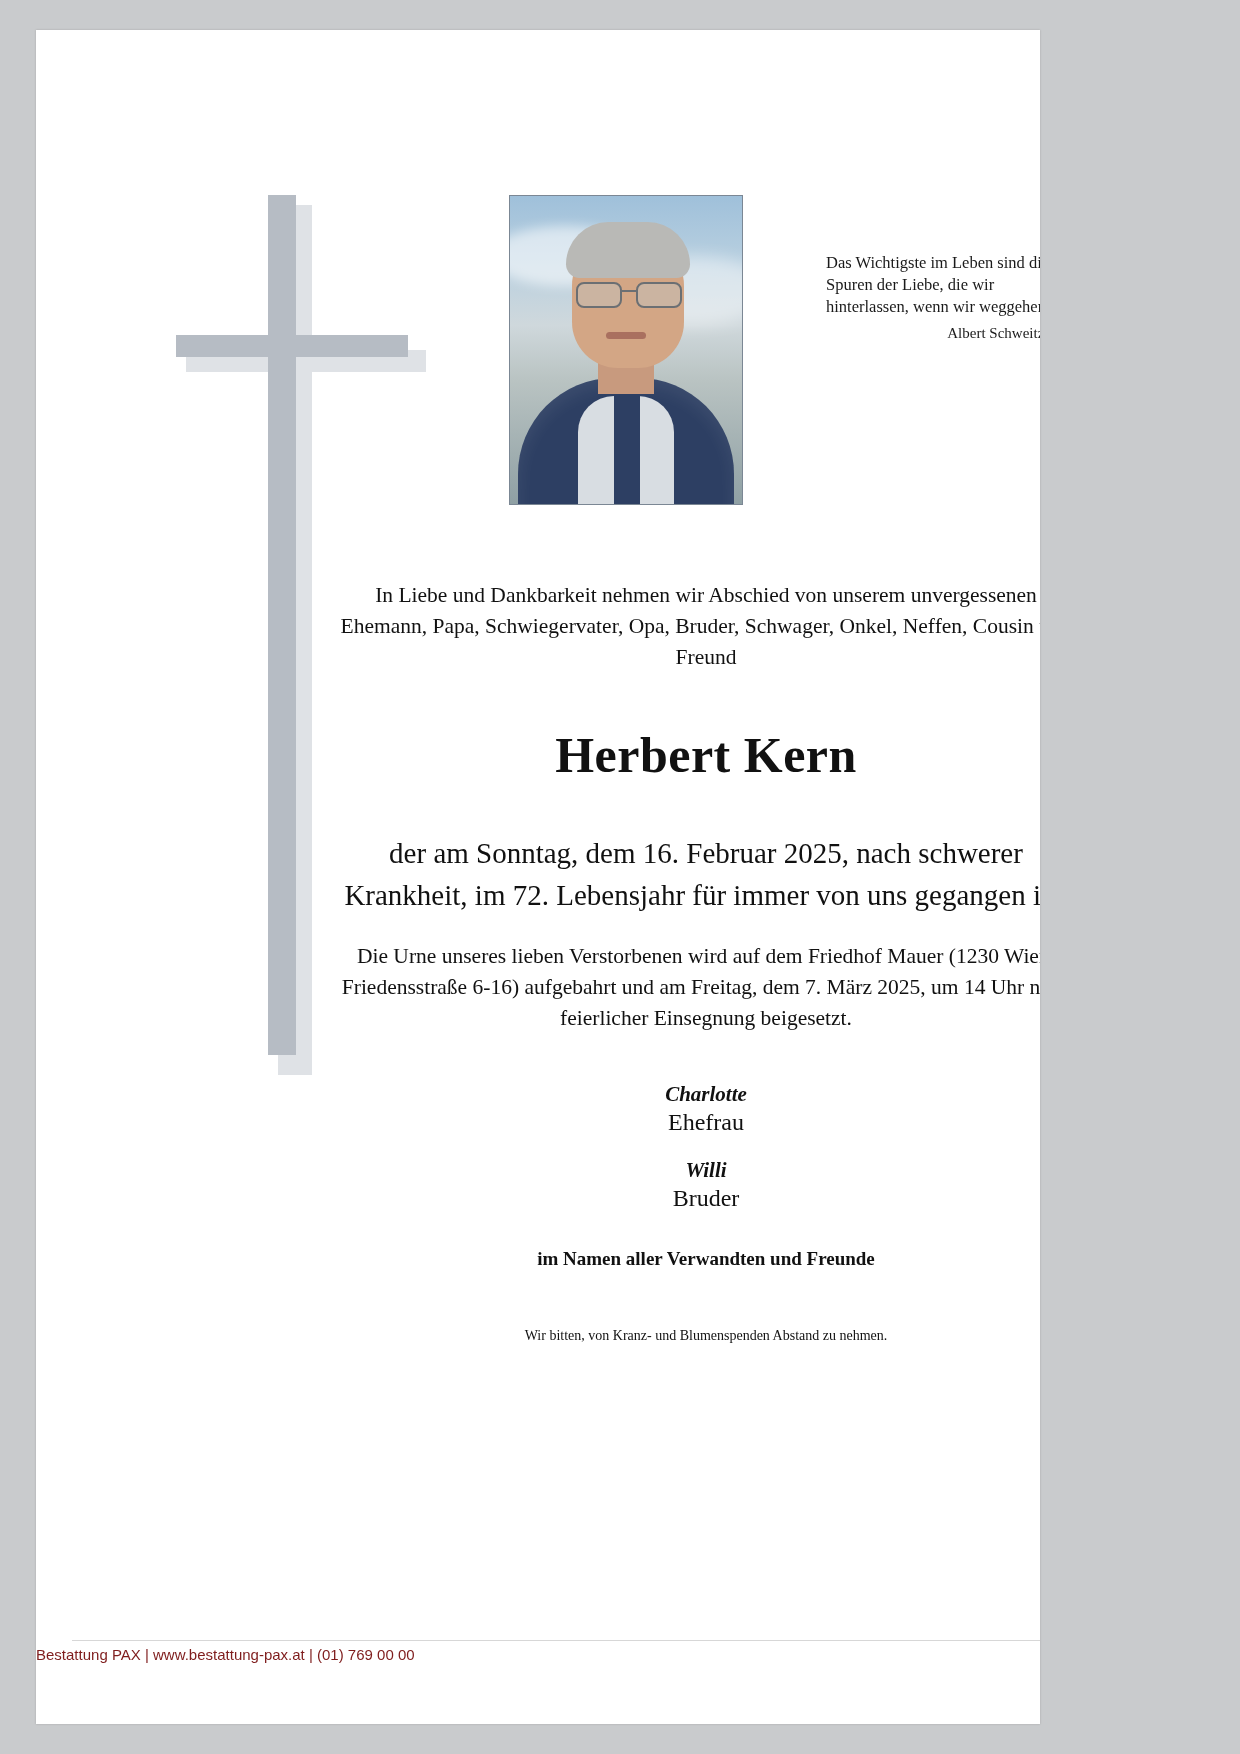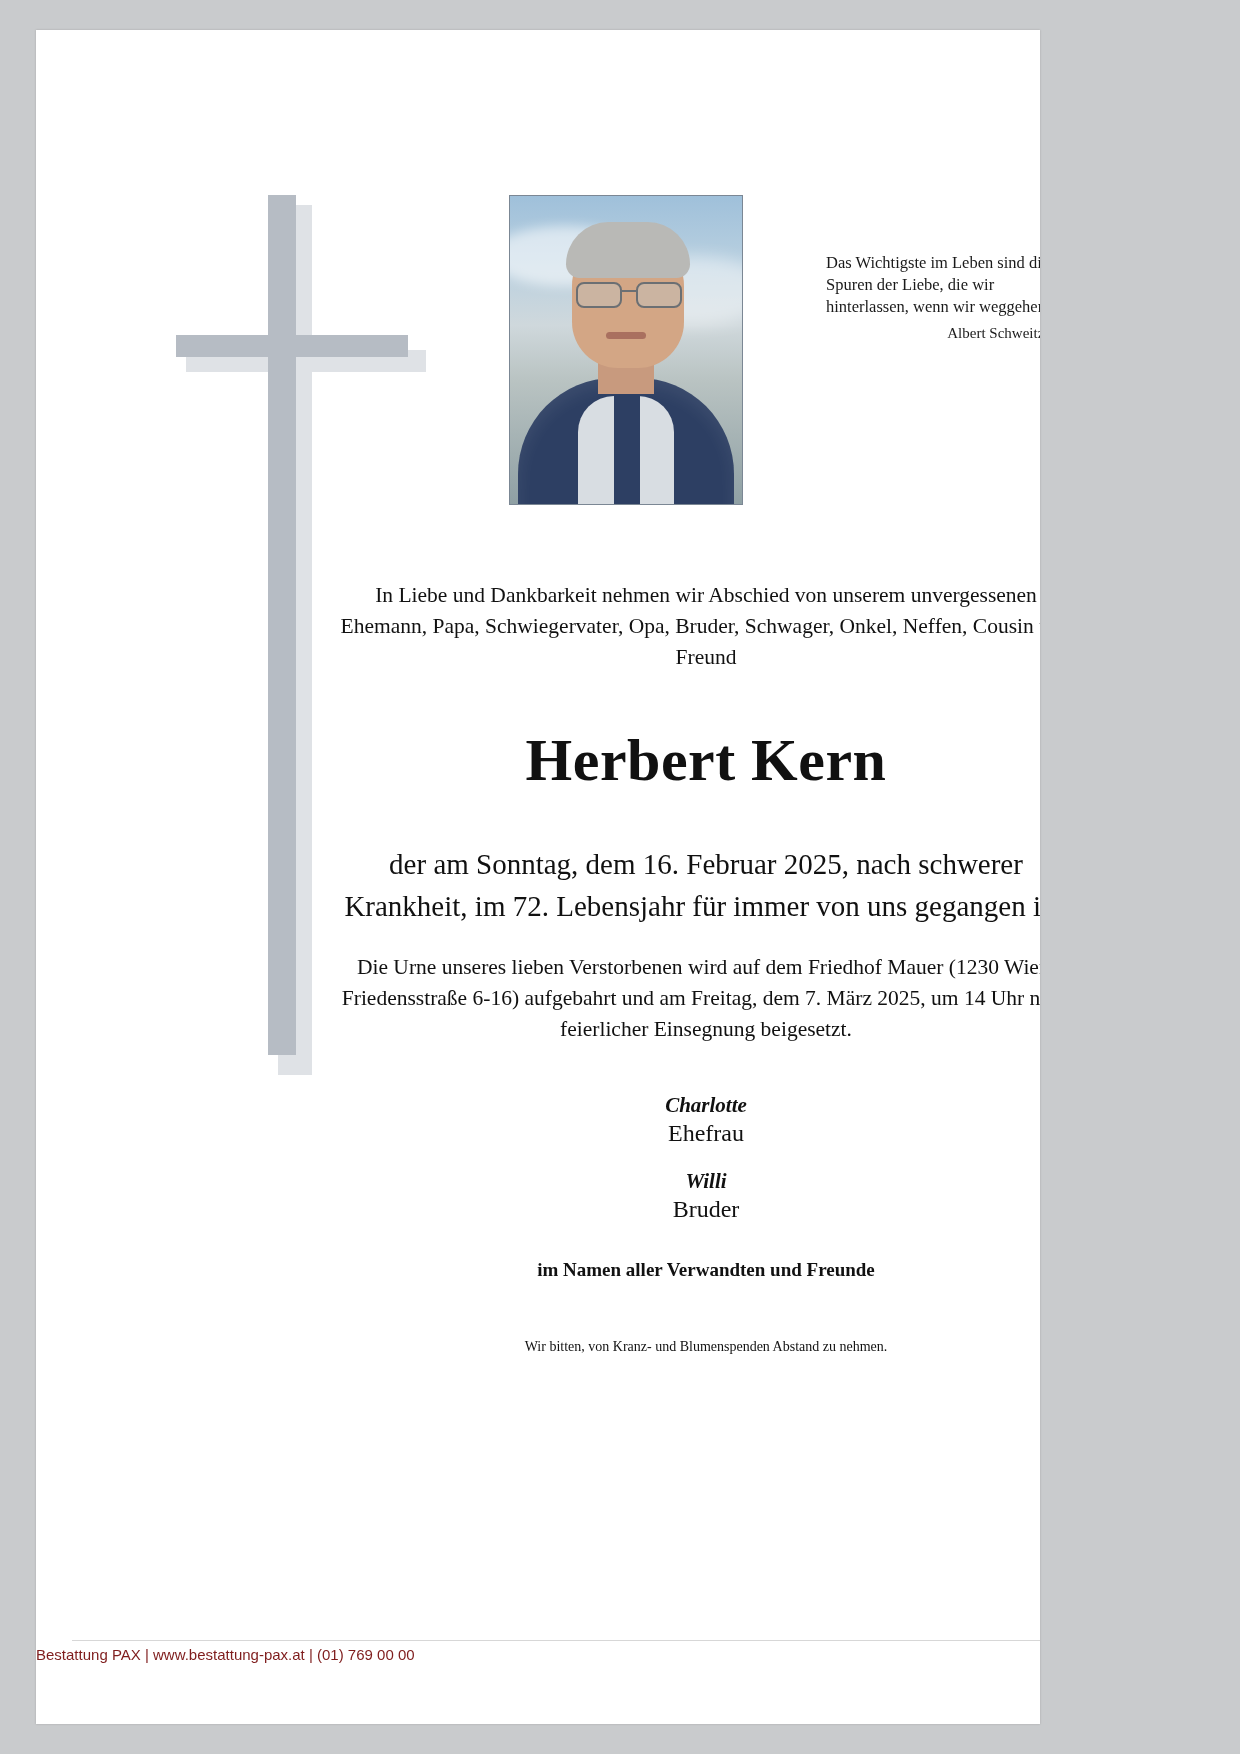--- a/index.html
+++ b/index.html
@@ -195,21 +195,21 @@
     width: 740px;
     text-align: center;
     color: #111;
   }
   .intro {
     font-size: 21.5px;
     line-height: 1.45;
   }
   .name {
     margin-top: 52px;
-    font-size: 60px;
+    font-size: 50px;
     font-weight: bold;
     letter-spacing: 0.5px;
   }
   .death-line {
     margin-top: 48px;
     font-size: 29px;
     line-height: 1.45;
   }
   .burial {
     margin-top: 25px;

